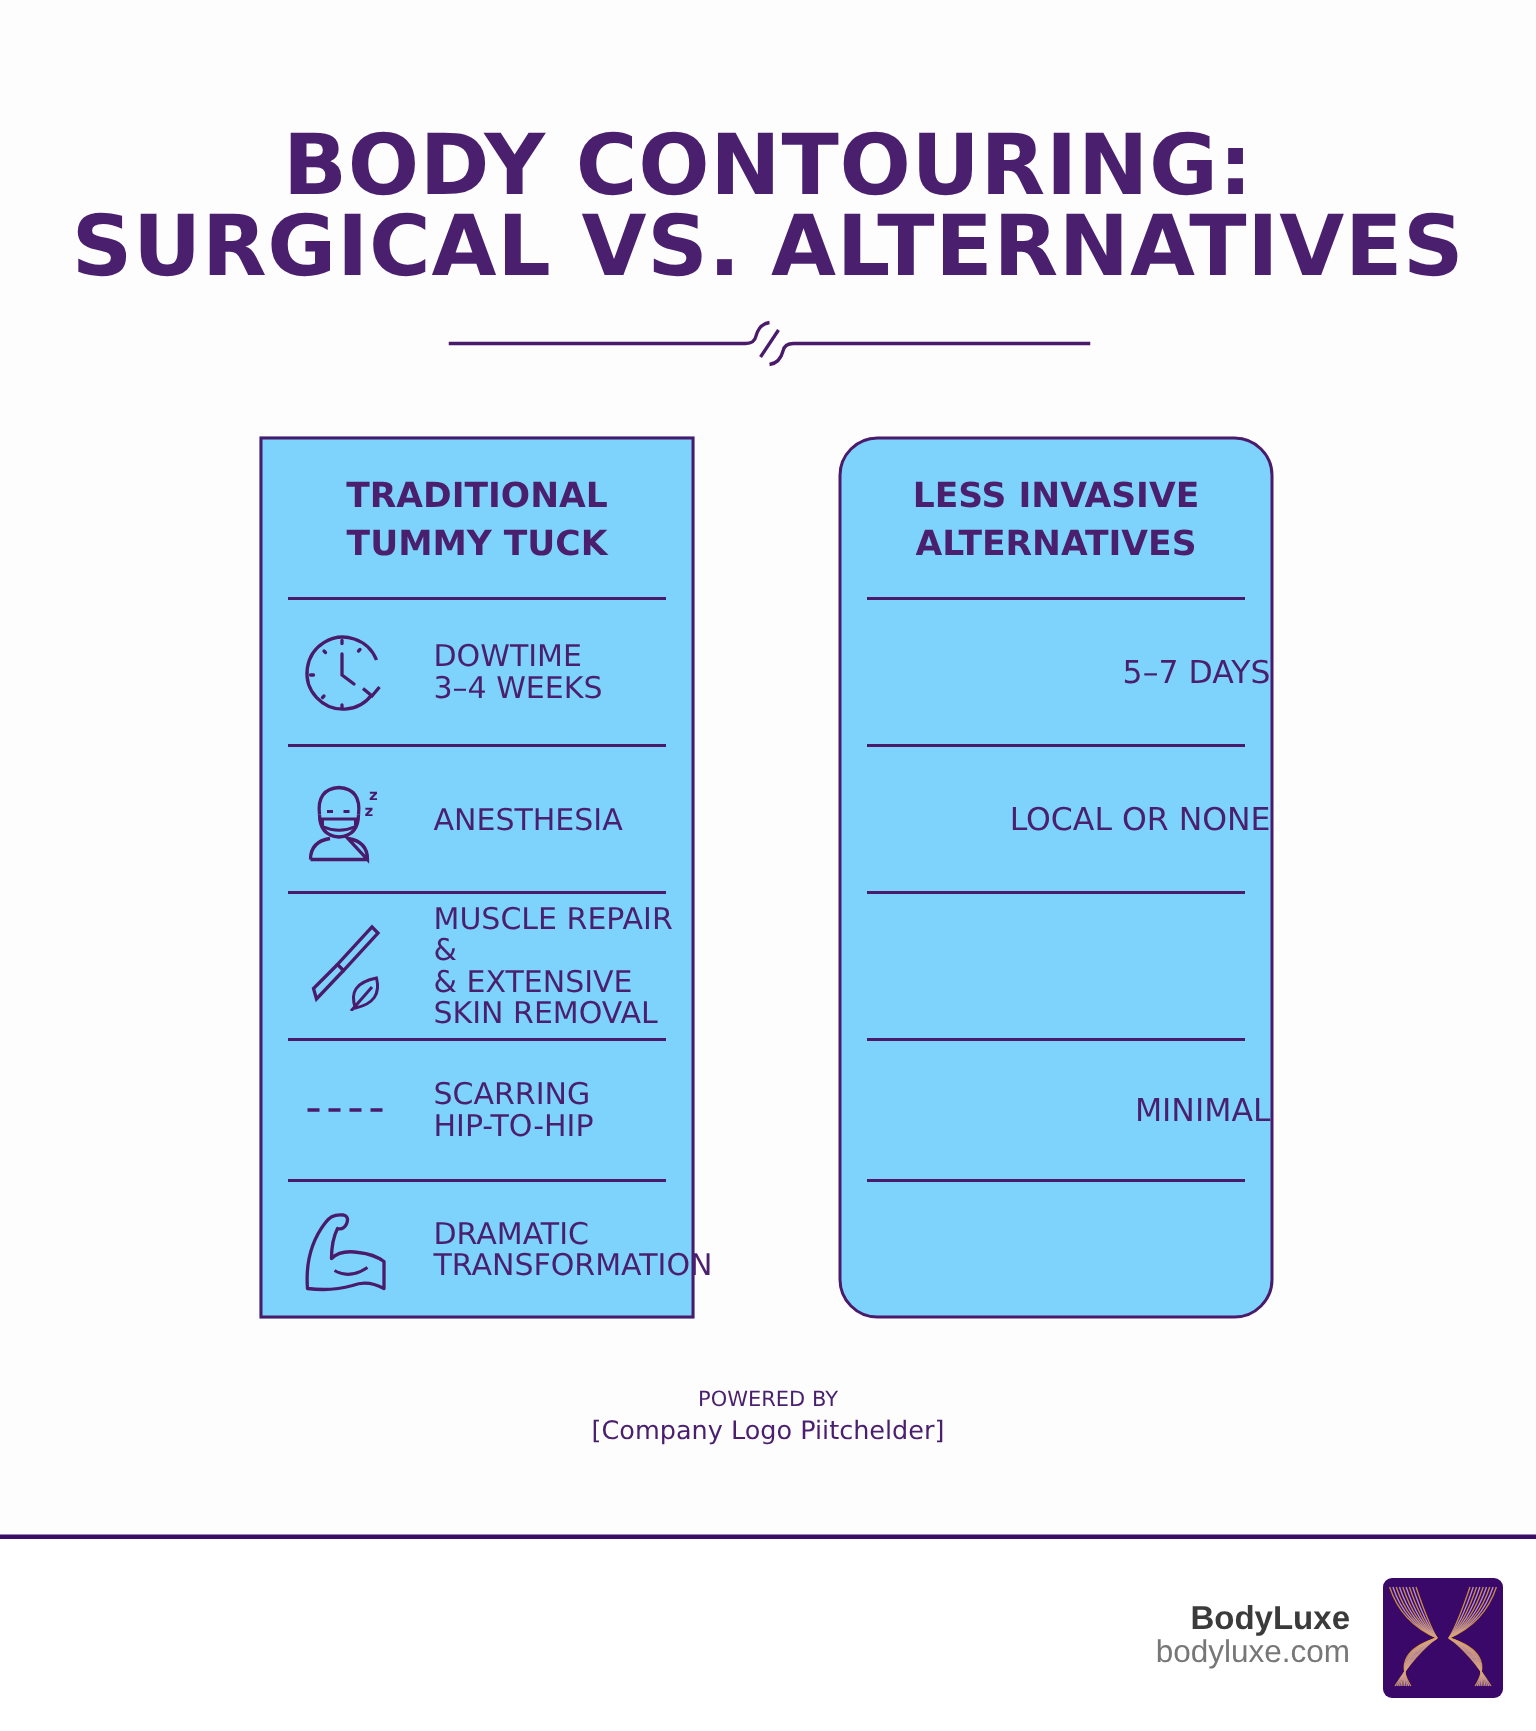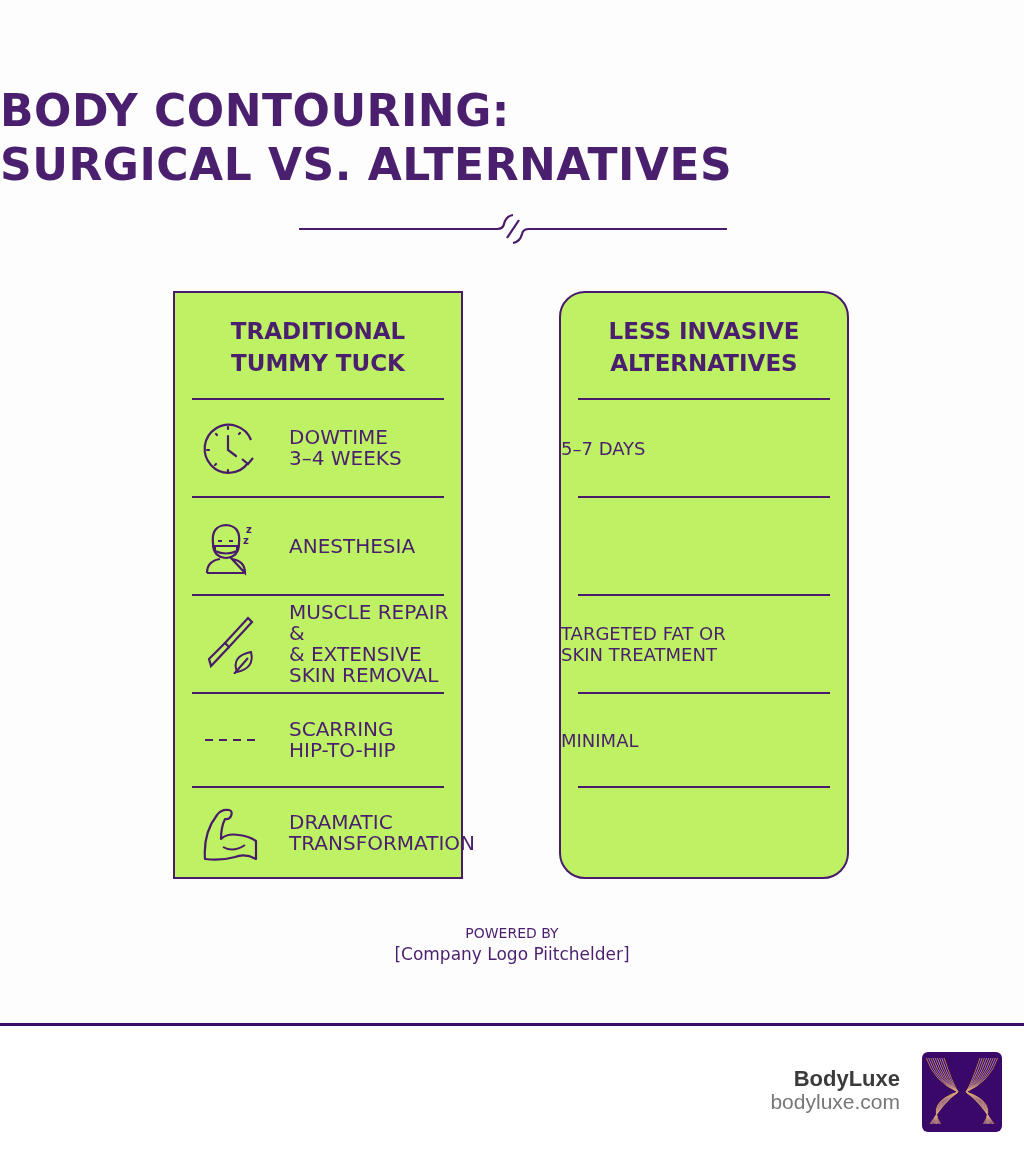--- a/index.html
+++ b/index.html
@@ -3,51 +3,51 @@
 <meta charset="utf-8">
 <style>
   html, body { margin:0; padding:0; }
   body {
     width:1024px; height:1154px; position:relative; overflow:hidden;
     background:#fdfdfd;
     font-family:"Liberation Sans", sans-serif;
     color:#4a1a6b;
   }
   .title {
-    position:absolute; left:0; top:84px; width:1024px; 
+    position:absolute; left:0; top:84px; width:1024px; text-align:center;
     font-family:"DejaVu Sans", sans-serif; font-weight:bold;
-    font-size:44px; line-height:54px; color:#4a1f6e; letter-spacing:0.5px;
+    font-size:56px; line-height:54px; color:#4a1f6e; letter-spacing:0.5px;
   }
   .divider {
     position:absolute; left:299px; top:212px; width:428px; height:34px;
   }
   .card {
     position:absolute; top:291px; width:290px; height:588px;
-    border:2px solid #4a1a6b; box-sizing:border-box; background:#bef264;
+    border:2px solid #4a1a6b; box-sizing:border-box; background:#7dd3fc;
   }
   .card.left { left:173px; }
   .card.right { left:559px;border-radius:26px; }
   .card-title {
     position:absolute; left:0; top:22px; width:100%; text-align:center;
     font-family:"DejaVu Sans", sans-serif; font-weight:bold;
     font-size:23px; line-height:32px; color:#4a1f6e;
   }
   .rule { position:absolute; left:17px; right:17px; height:2px; background:#4a1a6b; }
   .row {
     position:absolute; left:0; width:100%;
     display:flex; align-items:center;
   }
   .left .row-text {
     position:absolute; left:114px;
     font-family:"DejaVu Sans", sans-serif; font-size:20px; line-height:21px;
     color:#4a1f6e; white-space:pre-line;
   }
   .right .row-text {
-    width:100%; text-align:left;
-    font-family:"DejaVu Sans", sans-serif; font-size:18px; line-height:21px;
+    width:100%; text-align:right;
+    font-family:"DejaVu Sans", sans-serif; font-size:21px; line-height:21px;
     color:#4a1f6e; white-space:pre-line;
   }
   .icon { position:absolute; left:26px; width:60px; height:60px; }
   .powered {
     position:absolute; top:925px; left:0; width:1024px; text-align:center;
     font-family:"DejaVu Sans", sans-serif; font-size:14px; color:#4a1f6e;
   }
   .placeholder {
     position:absolute; top:944px; left:0; width:1024px; text-align:center;
     font-family:"DejaVu Sans", sans-serif; font-size:17px; color:#4a1f6e;
@@ -159,26 +159,25 @@
     <div>LESS INVASIVE</div>
     <div>ALTERNATIVES</div>
   </div>
 
   <div class="rule" style="top:105px"></div>
   <div class="row" style="top:107px;height:96px">
     <div class="row-text">5–7 DAYS</div>
   </div>
 
   <div class="rule" style="top:203px"></div>
+  <div class="row" style="top:205px;height:96px">
+    <div class="row-text">LOCAL OR NONE</div>
+  </div>
 
   <div class="rule" style="top:301px"></div>
-  <div class="row" style="top:303px;height:96px">
-    <div class="row-text">TARGETED FAT OR
-SKIN TREATMENT</div>
-  </div>
 
   <div class="rule" style="top:399px"></div>
   <div class="row" style="top:401px;height:92px">
     <div class="row-text">MINIMAL</div>
   </div>
 
   <div class="rule" style="top:493px"></div>
 </div>
 
 <div class="powered">POWERED BY</div>

